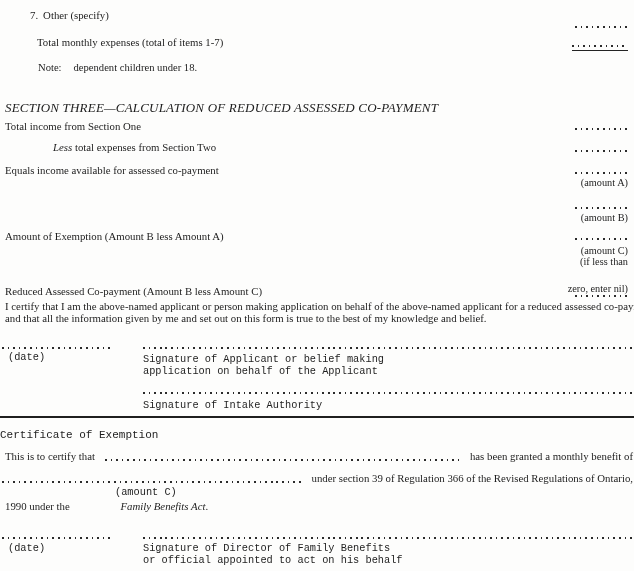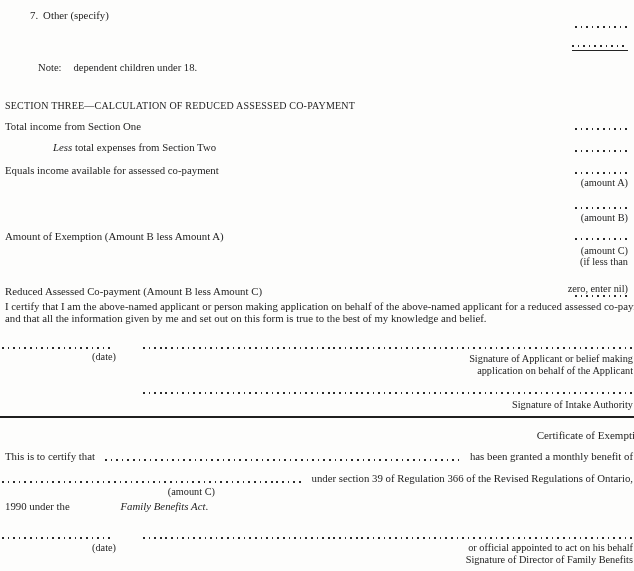--- a/index.html
+++ b/index.html
@@ -9,25 +9,25 @@
     margin:0 auto;
     background:#fdfdfc;
     color:#1d1d1d;
     font-family:"Liberation Serif","DejaVu Serif",serif;
     font-size:10.8px;
     overflow:hidden;
   }
   .abs{position:absolute;}
   .line{white-space:nowrap;}
   .sm{font-size:10.3px;}
-  .hd{font-size:10px;letter-spacing:.2px;}
+  .hd{font-size:13px;letter-spacing:.2px;font-style:italic;}
   .title{font-size:11px;}
   .it{font-style:italic;margin-left:48px;}
   .right{text-align:right;}
-  .center{text-align:right;}
+  .center{text-align:left;font-family:Liberation Mono, monospace;}
   .dots{
     height:2.2px;
     background-image:repeating-linear-gradient(90deg,#2b2b2b 0 1.7px,transparent 1.7px 5.6px);
     background-repeat:no-repeat;background-size:100% 2.2px;
   }
   .dots-underline{
     height:5px;
     background-image:repeating-linear-gradient(90deg,#2b2b2b 0 1.7px,transparent 1.7px 5.6px);
     background-repeat:no-repeat;background-size:100% 2.2px;background-position:top;
     border-bottom:1.6px solid #242424;
@@ -41,20 +41,21 @@
 <body>
 
 <div id="page">
 
   <div class="abs flexrow" style="left:30px;top:9px;gap:5px;">
     <span class="line">7.</span>
     <span class="line">Other (specify)</span>
   </div>
   <div class="abs dots" style="left:575px;top:26px;width:53px;"></div>
 
+  <div class="abs line" style="left:37px;top:36px;">Total monthly expenses (total of items 1-7)</div>
   <div class="abs dots-underline" style="left:572px;top:45px;width:56px;"></div>
 
   <div class="abs" style="left:38px;top:62px;width:594px;display:flex;gap:12px;font-size:10.6px;line-height:11.5px;">
     <span>Note:</span>
     <span>
       <span class="line" style="display:block;">dependent children under 18.</span>
     </span>
   </div>
 
   <div class="abs line hd" style="left:5px;top:100px;">SECTION THREE—CALCULATION OF REDUCED ASSESSED CO-PAYMENT</div>
@@ -118,17 +119,17 @@
 
   <div class="abs line" style="left:5px;top:500px;">
     <span>1990 under the </span><span class="it">Family Benefits Act</span><span>.</span>
   </div>
 
   <div class="abs dots" style="left:2px;top:537px;width:108px;"></div>
   <div class="abs line sm center" style="left:8px;top:542px;width:108px;">(date)</div>
 
   <div class="abs dots" style="left:143px;top:537px;width:490px;"></div>
   <div class="abs sm center cap" style="left:143px;top:542px;width:490px;">
+    <span class="line" style="display:block;">Signature of Director of Family Benefits</span>
     <span class="line" style="display:block;">or official appointed to act on his behalf</span>
-    <span class="line" style="display:block;">Signature of Director of Family Benefits</span>
   </div>
 
 </div>
 
 </body></html>

